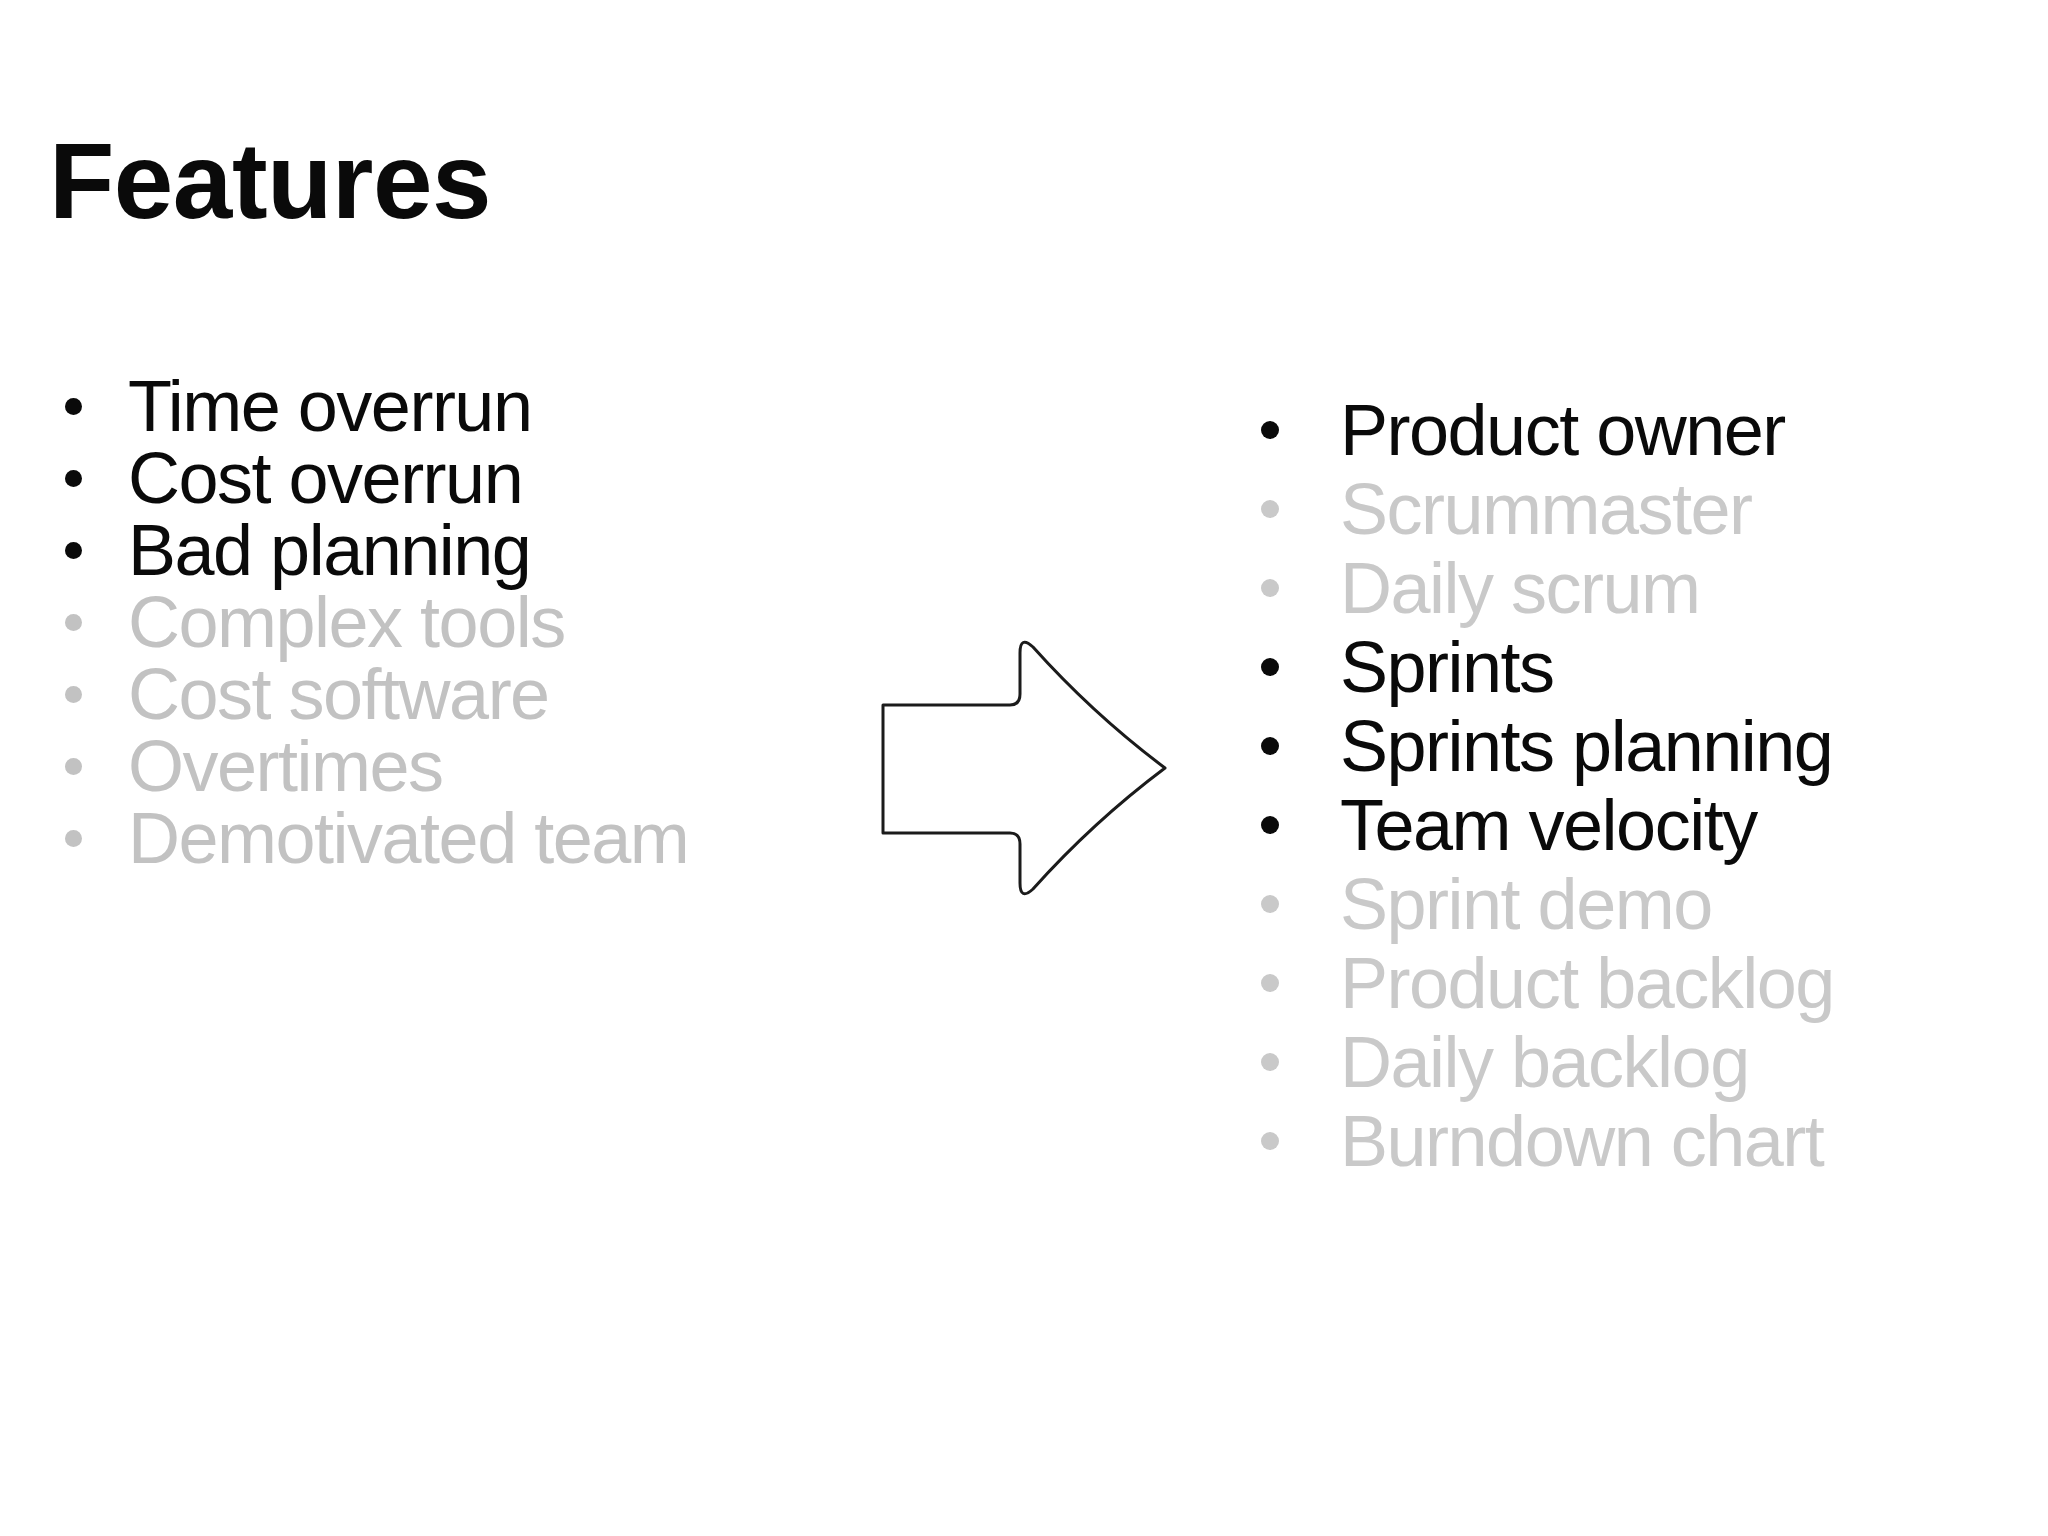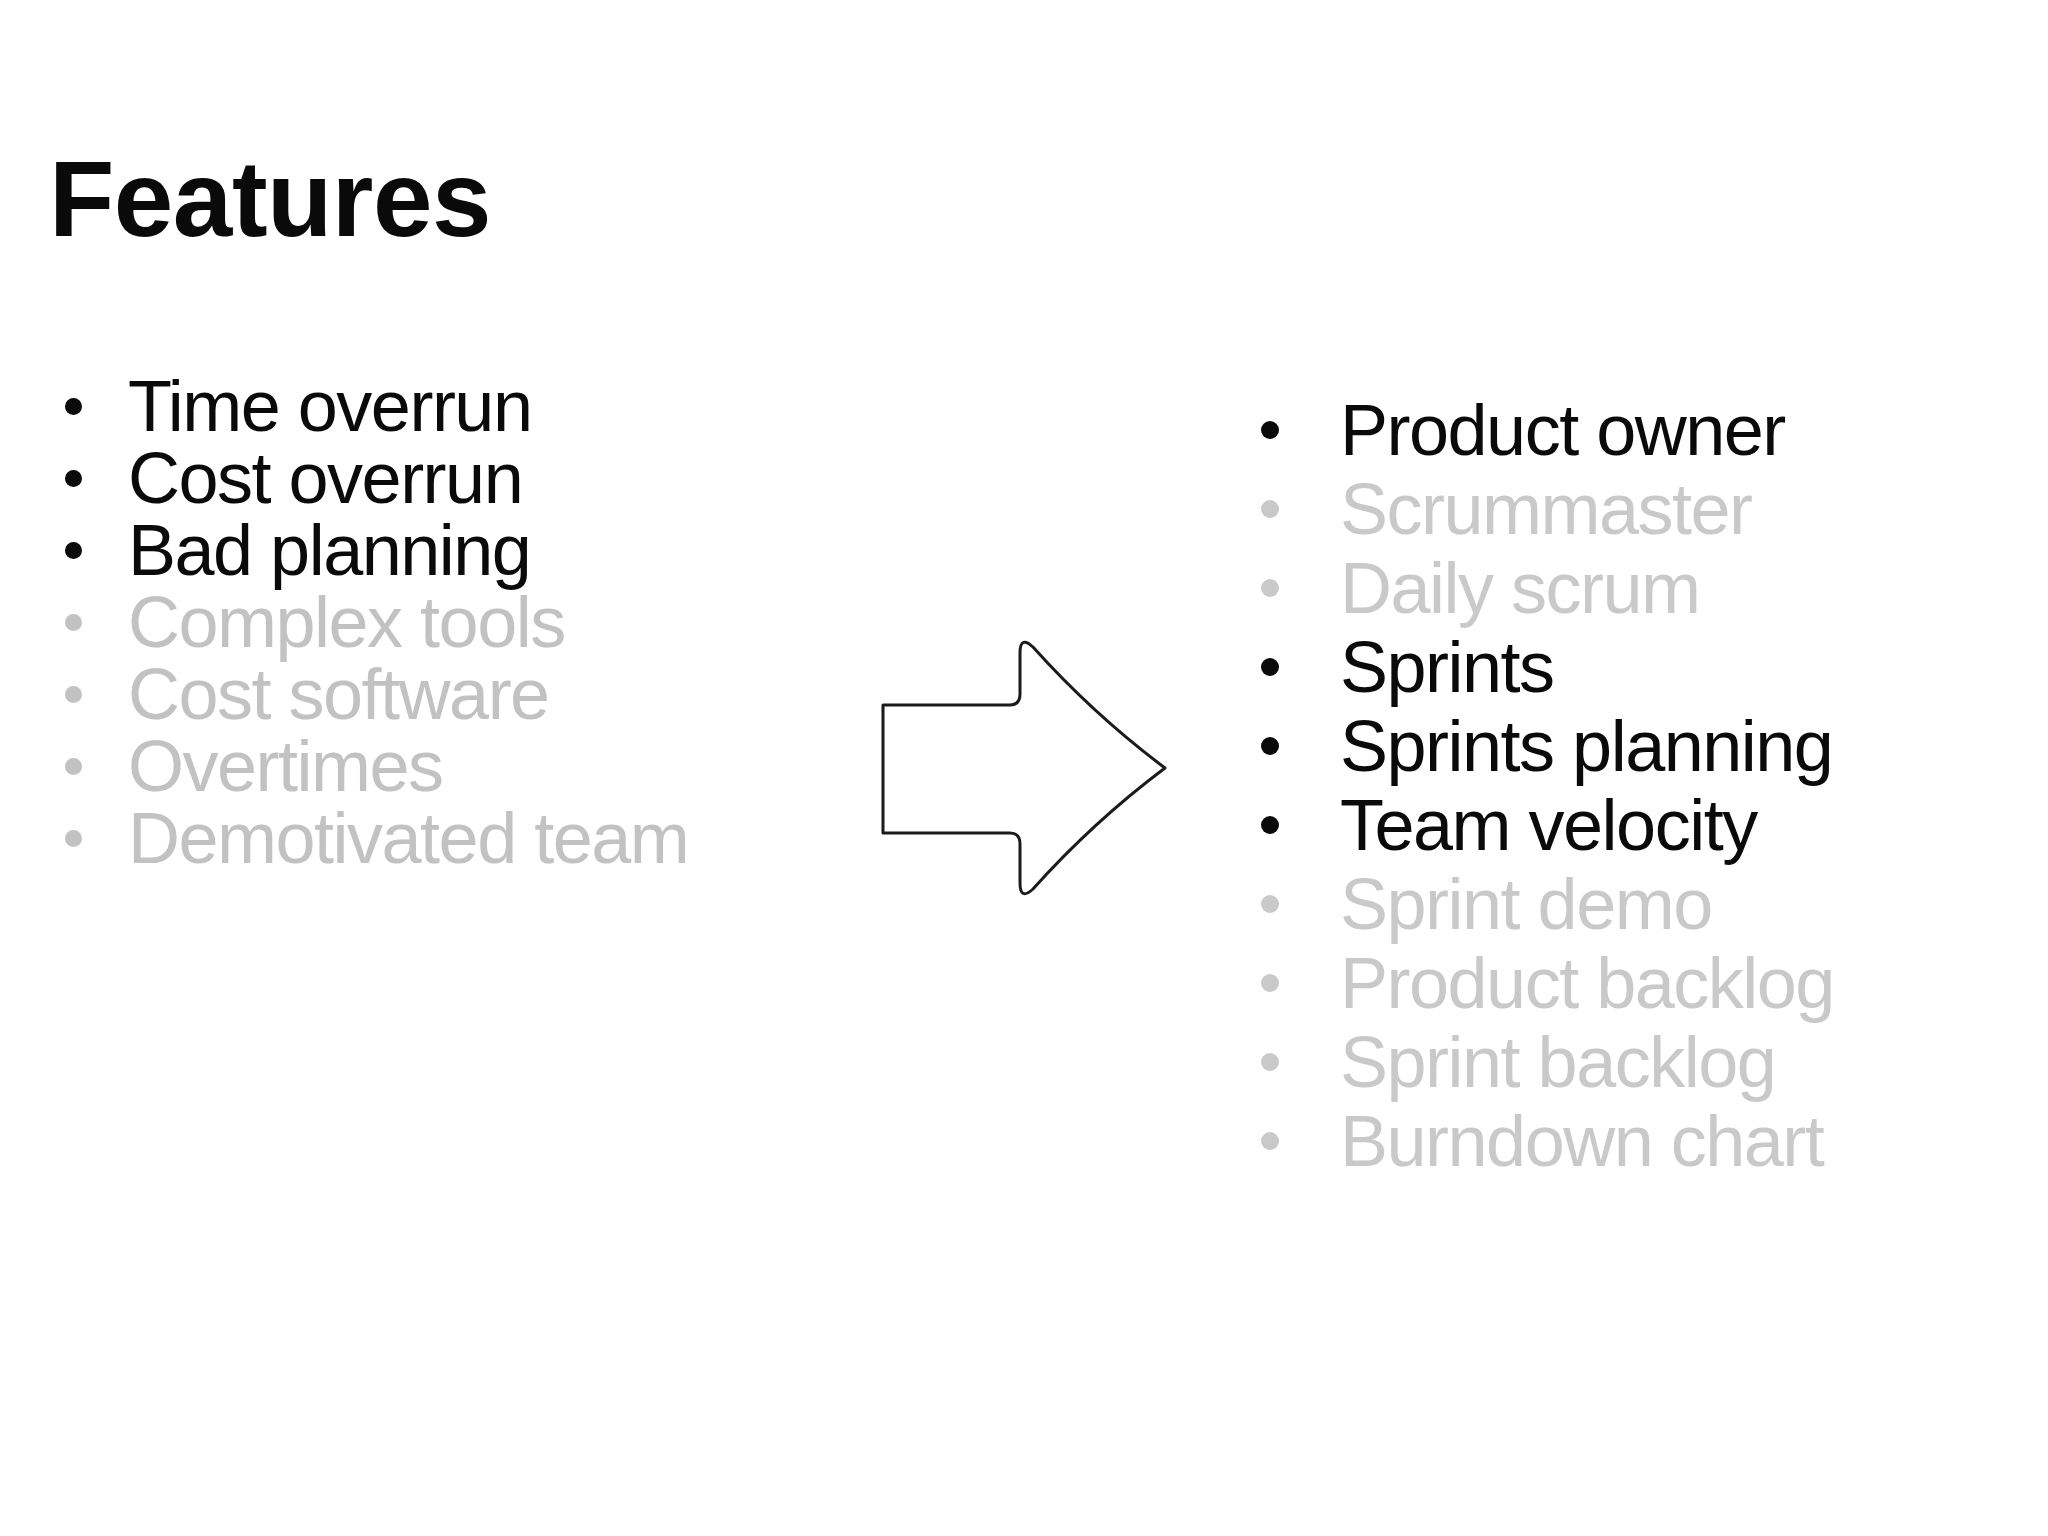--- a/index.html
+++ b/index.html
@@ -14,21 +14,21 @@
     background: var(--bg, #ffffff);
     font-family: "Liberation Sans", "DejaVu Sans", sans-serif;
   }
   .slide {
     position: absolute;
     inset: 0;
   }
   .page-title {
     position: absolute;
     left: 49px;
-    top: 74px;
+    top: 56px;
     font-size: 107px;
     line-height: 1;
     letter-spacing: -0.5px;
     color: var(--ink, #0a0a0a);
     white-space: nowrap;
   }
   ul.bullet-list {
     position: absolute;
     left: 0;
     width: 1858px;
@@ -158,21 +158,21 @@
       <li class="item dimmed">
         <span class="bullet"></span>
         <span class="label">Sprint demo</span>
       </li>
       <li class="item dimmed">
         <span class="bullet"></span>
         <span class="label">Product backlog</span>
       </li>
       <li class="item dimmed">
         <span class="bullet"></span>
-        <span class="label">Sprint backlog</span>
+        <span class="label">Daily backlog</span>
       </li>
       <li class="item dimmed">
         <span class="bullet"></span>
         <span class="label">Burndown chart</span>
       </li>
     </ul>
 
 </div>
 
 </body></html>

